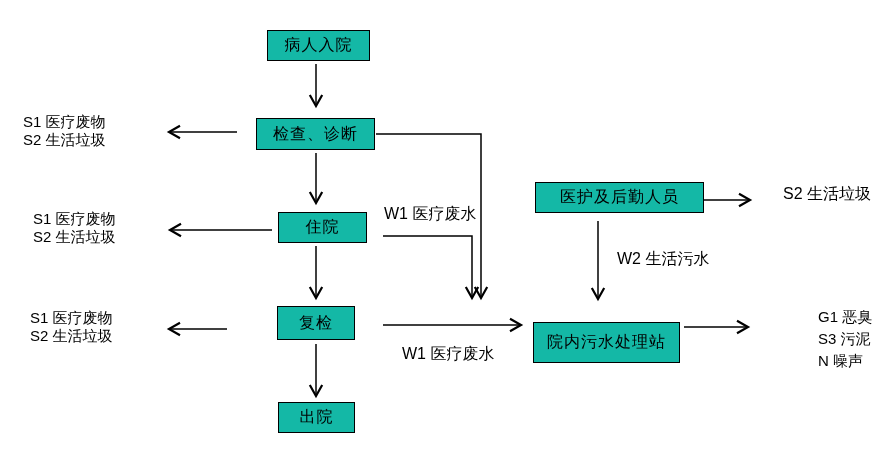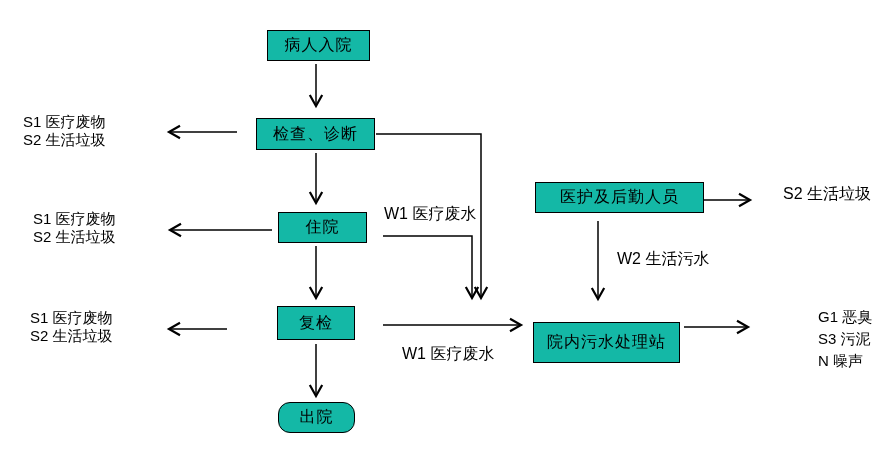--- a/index.html
+++ b/index.html
@@ -83,21 +83,21 @@
   </div>
 
   <div class="node" style="left:278px; top:212px; width:89px; height:31px;">
     <span>住院</span>
   </div>
 
   <div class="node" style="left:277px; top:306px; width:78px; height:34px;">
     <span>复检</span>
   </div>
 
-  <div class="node" style="left:278px; top:402px; width:77px; height:31px;border-radius:12px;">
+  <div class="node" style="left:278px; top:402px; width:77px; height:31px;">
     <span>出院</span>
   </div>
 
   <div class="node" style="left:535px; top:182px; width:169px; height:31px;">
     <span>医护及后勤人员</span>
   </div>
 
   <div class="node" style="left:533px; top:310px; width:147px; height:41px;margin-top:12px;">
     <span>院内污水处理站</span>
   </div>

